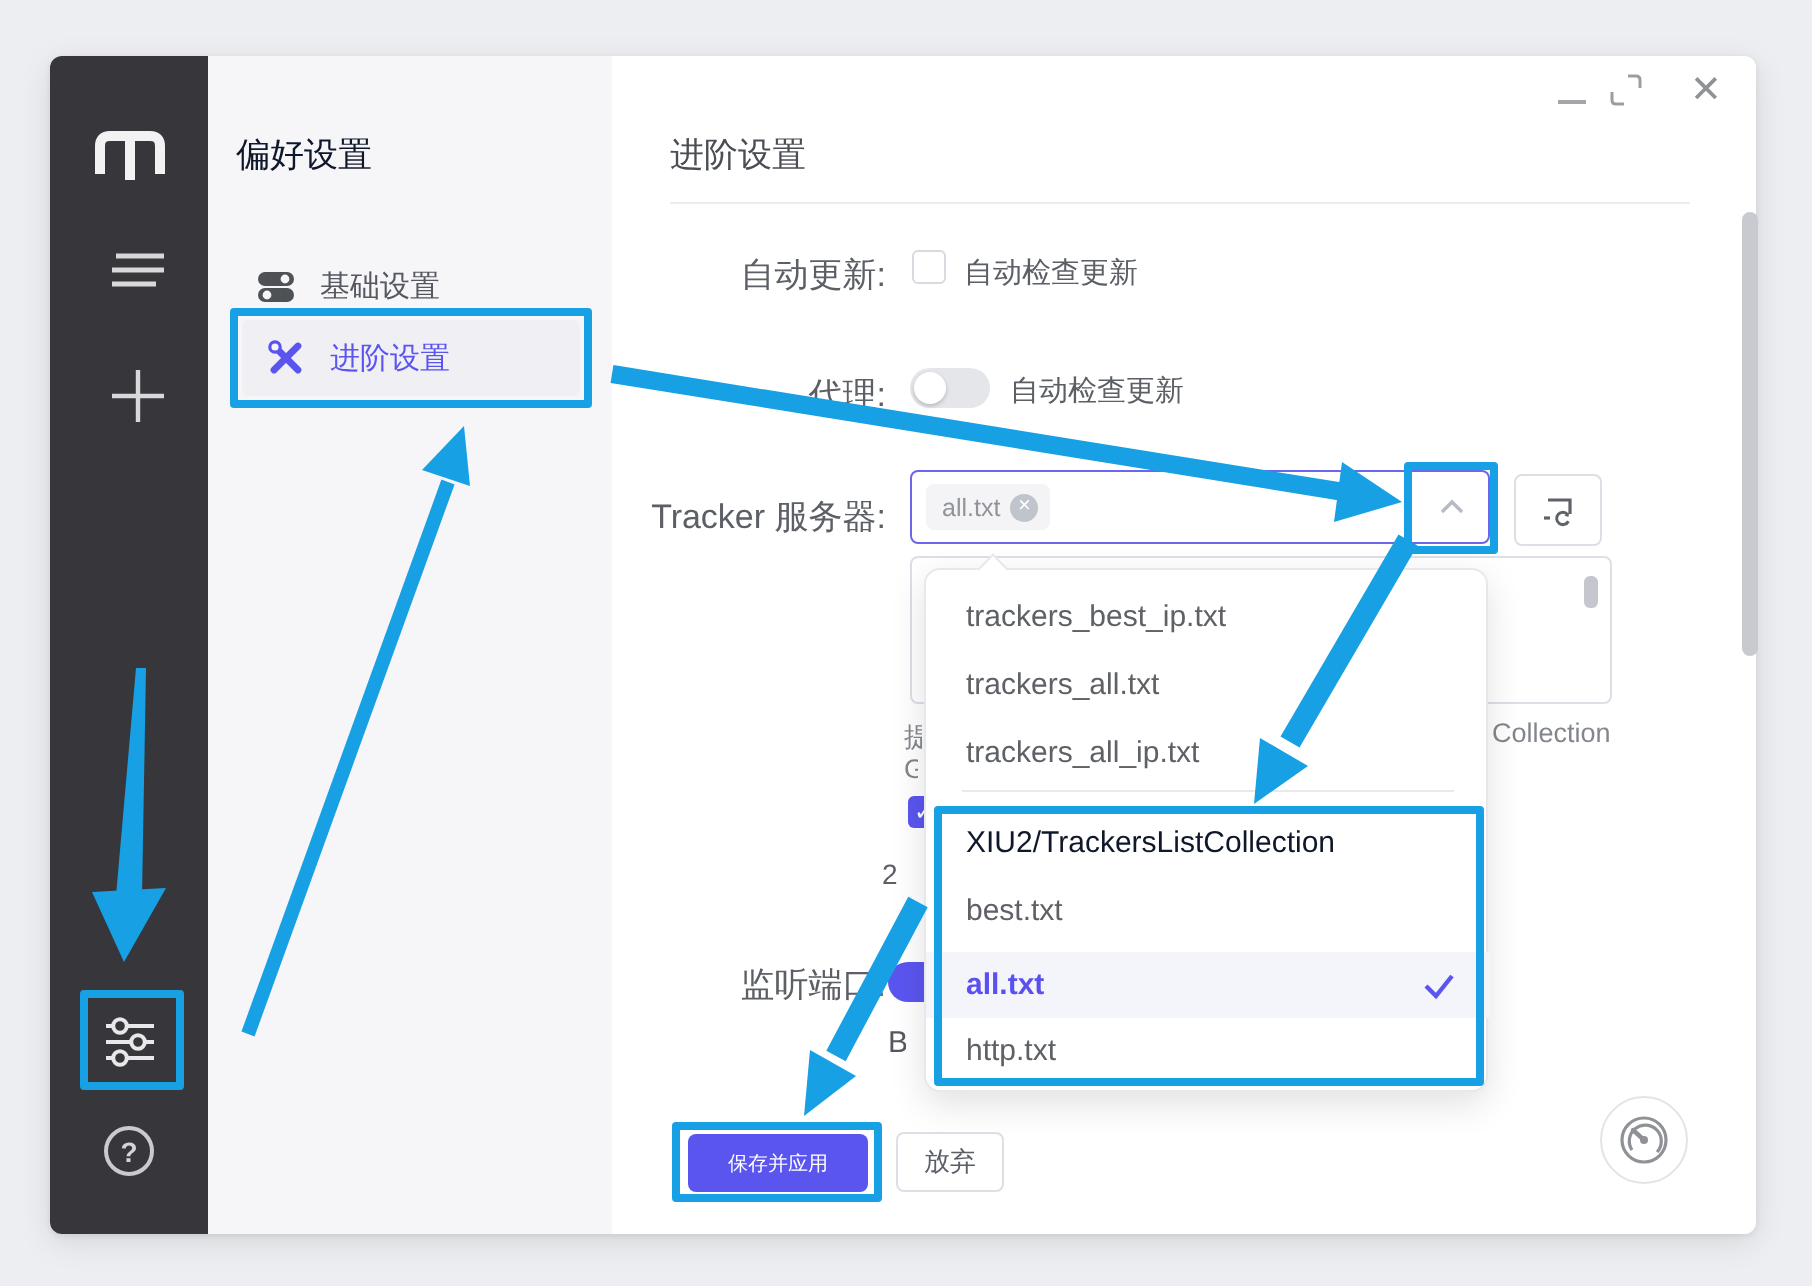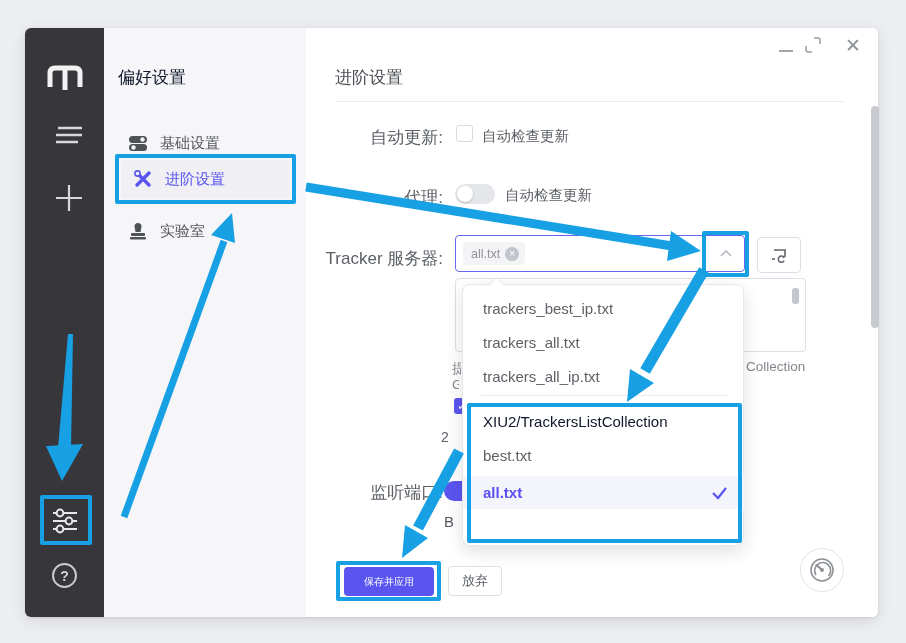--- a/index.html
+++ b/index.html
@@ -141,28 +141,20 @@
       <svg width="20" height="20" viewBox="0 0 20 20">
         <g stroke="#5b55f0" stroke-width="3.4" stroke-linecap="round">
           <line x1="4" y1="4" x2="16" y2="16"></line>
             <line x1="16" y1="4" x2="4" y2="16"></line>
         </g>
         <circle cx="4.5" cy="4.5" r="2.6" fill="#f6f6f8" stroke="#5b55f0" stroke-width="1.6"></circle>
       </svg>
       <span class="lbl">进阶设置</span>
     </div>
 
-    <div id="menu-lab" class="abs menu-row">
-      <svg width="20" height="20" viewBox="0 0 20 20">
-        <path d="M10 2 a3.5 3.5 0 0 1 3.5 3.5 l-1 5.5 h-5 l-1-5.5 A3.5 3.5 0 0 1 10 2 z" fill="#4e5156"></path>
-        <rect x="3" y="12" width="14" height="3" rx="1" fill="#4e5156"></rect>
-        <rect x="2" y="16" width="16" height="2.5" rx="1" fill="#4e5156"></rect>
-      </svg>
-      <span class="lbl">实验室</span>
-    </div>
   </div>
 
   <div id="main" class="abs">
 
     <div id="ctl-min" class="abs"></div>
     <svg id="ctl-max" class="abs" width="16" height="16" viewBox="0 0 16 16">
       <path d="M1 9 v4 q0 2 2 2 h4 M9 1 h4 q2 0 2 2 v4" fill="none" stroke="#9a9da2" stroke-width="1.5"></path>
     </svg>
     <div id="ctl-close" class="abs">✕</div>
 
@@ -220,20 +212,21 @@
       <div class="dd-item" style="top:75px">trackers_all_ip.txt</div>
       <div class="dd-divider"></div>
       <div class="dd-group">XIU2/TrackersListCollection</div>
       <div class="dd-item" style="top:155px;height:32px;line-height:32px">best.txt</div>
       <div class="dd-item dd-selected" style="top:191px;height:33px;line-height:33px">
         <span>all.txt</span>
         <svg class="abs" style="left:248px;top:8px" width="17" height="17" viewBox="0 0 17 17">
           <path d="M2 9 l5 5 l8-10" fill="none" stroke="#5b55f0" stroke-width="2.2"></path>
         </svg>
       </div>
+      <div class="dd-item" style="top:225px;height:32px;line-height:32px">http.txt</div>
     </div>
 
     <button id="save-btn" class="abs">保存并应用</button>
     <button id="discard-btn" class="abs">放弃</button>
 
     <div id="gauge-btn" class="abs">
       <svg width="28" height="28" viewBox="0 0 28 28">
         <circle cx="14" cy="14" r="11" fill="none" stroke="#8e9196" stroke-width="1.6"></circle>
         <path d="M8 19 a8 8 0 1 1 12.5 1" fill="none" stroke="#8e9196" stroke-width="1.6"></path>
         <line x1="14" y1="14" x2="8.5" y2="9" stroke="#8e9196" stroke-width="2.2" stroke-linecap="round"></line>

